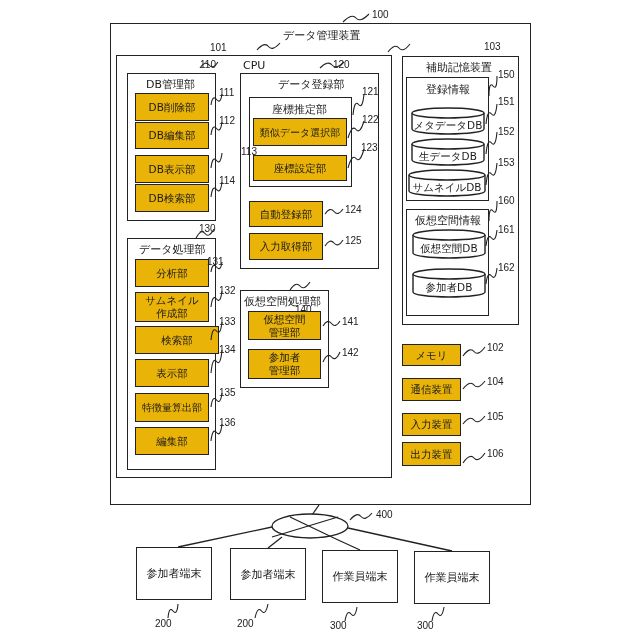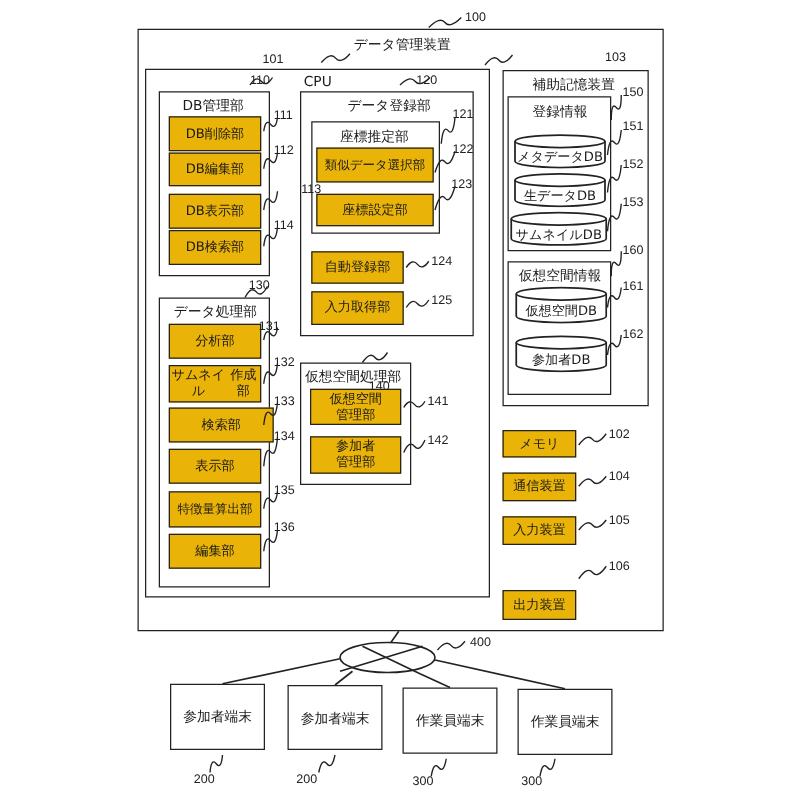--- a/index.html
+++ b/index.html
@@ -76,21 +76,21 @@
 <div class="ref" style="left:345px; top:235px;">125</div>
 
 <div class="box" style="left:127px; top:238px; width:89px; height:232px;"></div>
 <div class="title" style="left:139px; top:242px;">データ処理部</div>
 <div class="ref" style="left:199px; top:223px;">130</div>
 
 <div class="inner" style="left:135px; top:259px; width:74px; height:28px;">
     <span>分析部</span>
   </div>
 <div class="ref" style="left:207px; top:256px;">131</div>
-<div class="inner" style="left:135px; top:292px; width:74px; height:30px; flex-direction:row;">
+<div class="inner" style="left:135px; top:292px; width:74px; height:30px; flex-direction:column;">
   <span>サムネイル</span>
   <span>作成部</span>
 </div>
 <div class="ref" style="left:219px; top:285px;">132</div>
 <div class="inner" style="left:135px; top:326px; width:84px; height:28px;">
     <span>検索部</span>
   </div>
 <div class="ref" style="left:219px; top:316px;">133</div>
 <div class="inner" style="left:135px; top:359px; width:74px; height:28px;">
     <span>表示部</span>
@@ -177,21 +177,21 @@
   </div>
 <div class="ref" style="left:487px; top:342px;">102</div>
 <div class="inner" style="left:402px; top:378px; width:59px; height:23px;">
     <span>通信装置</span>
   </div>
 <div class="ref" style="left:487px; top:376px;">104</div>
 <div class="inner" style="left:402px; top:413px; width:59px; height:23px;">
     <span>入力装置</span>
   </div>
 <div class="ref" style="left:487px; top:411px;">105</div>
-<div class="inner" style="left:402px; top:472px; width:59px; height:24px;">
+<div class="inner" style="left:402px; top:442px; width:59px; height:24px;">
     <span>出力装置</span>
   </div>
 <div class="ref" style="left:487px; top:448px;">106</div>
 
 <div class="term" style="left:136px; top:547px; width:76px; height:53px;">
     <span>参加者端末</span>
   </div>
 <div class="ref" style="left:155px; top:618px;">200</div>
 <div class="term" style="left:230px; top:548px; width:76px; height:52px;">
     <span>参加者端末</span>

